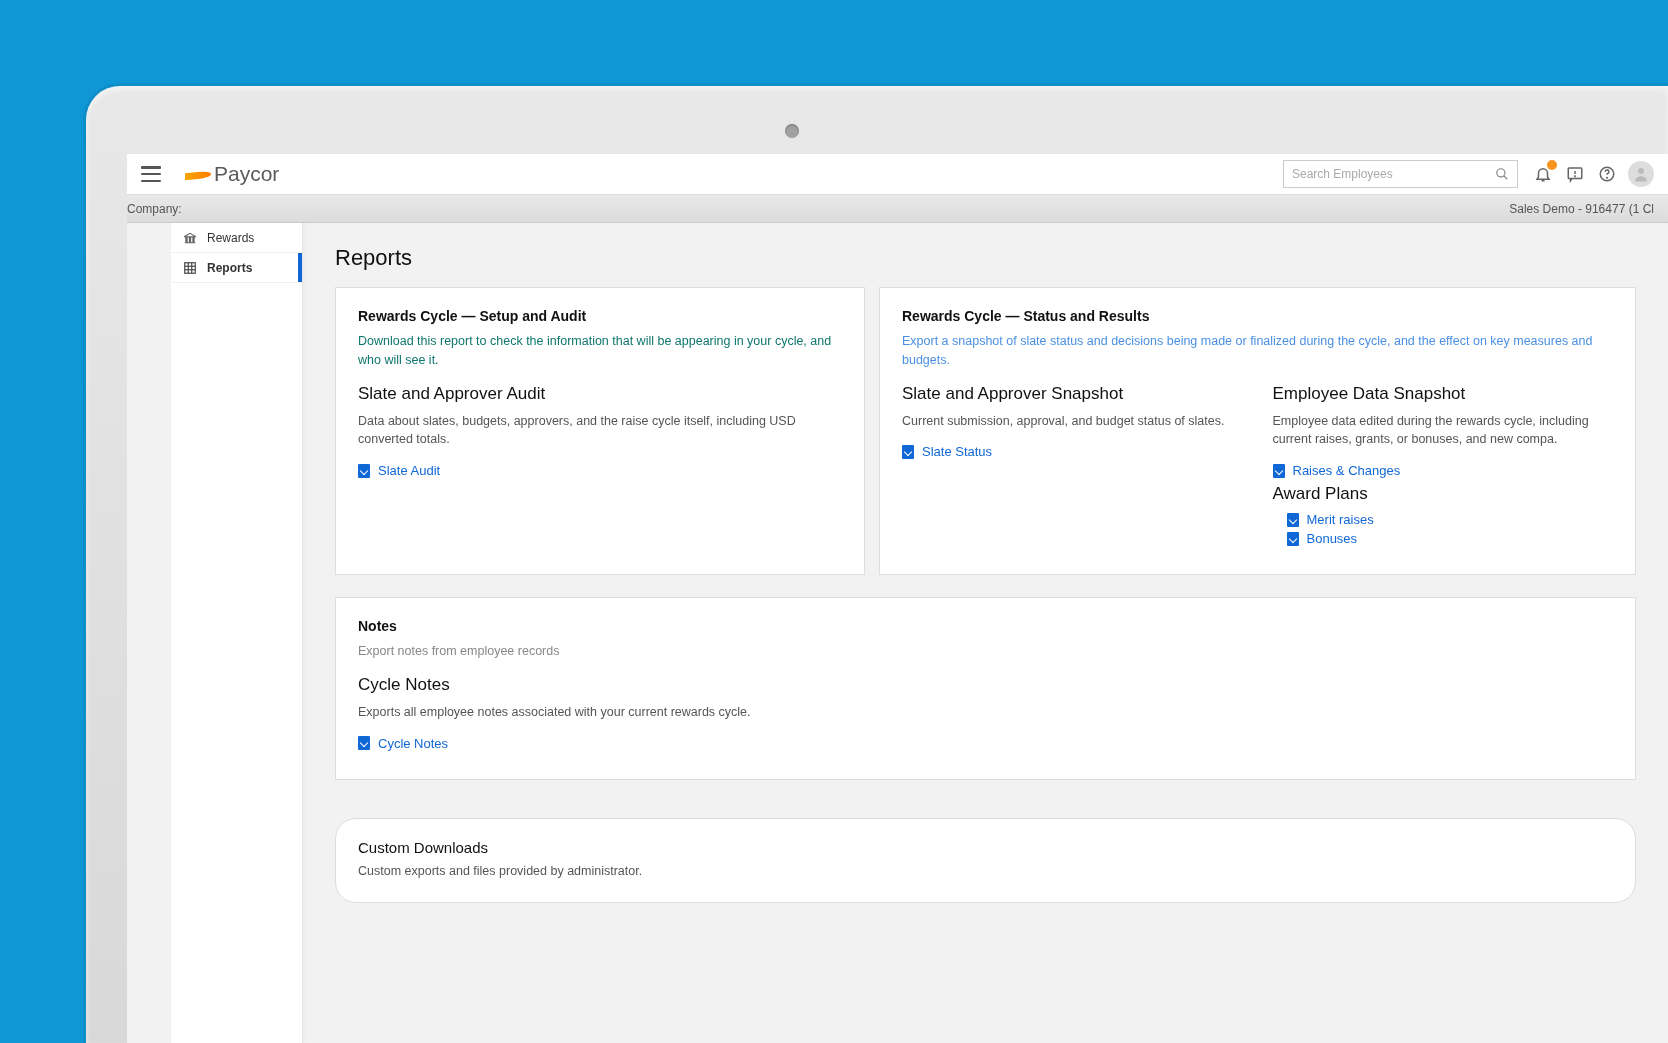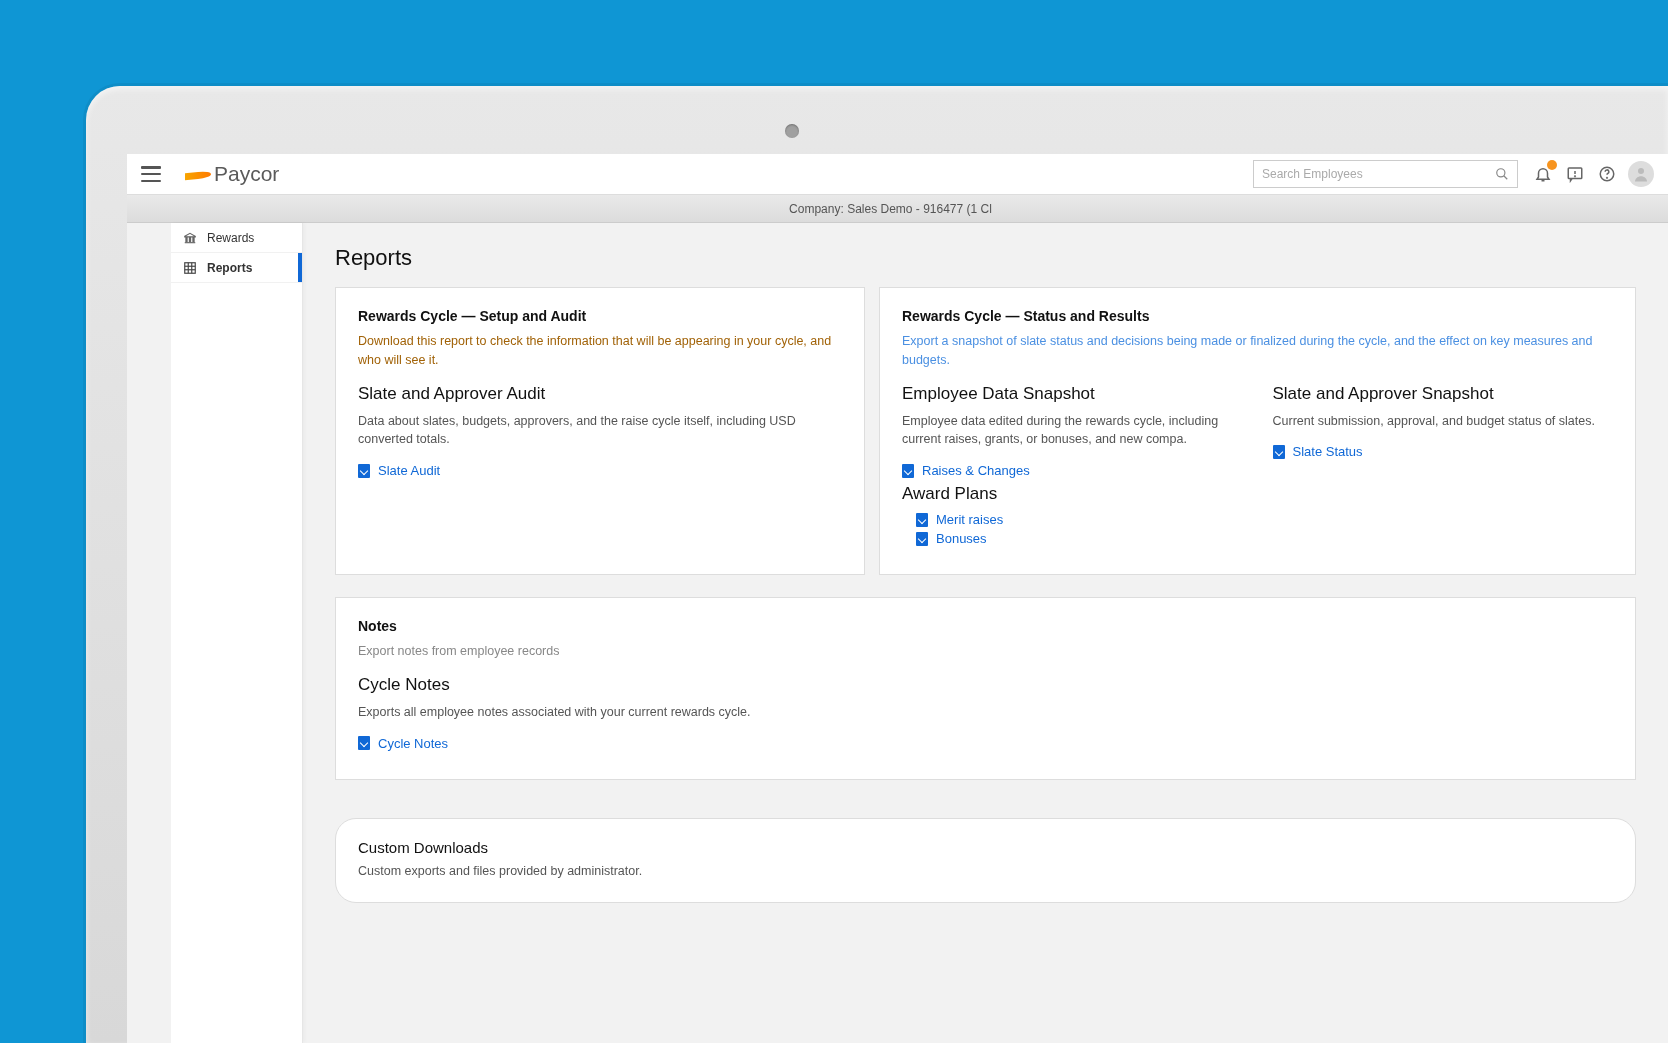--- a/index.html
+++ b/index.html
@@ -67,21 +67,21 @@
 }
 .logo .swoosh::before {
   content: ""; position: absolute; left: 0; top: 4px;
   width: 26px; height: 7px;
   background: linear-gradient(90deg, #f7a500, #ff7a00);
   border-radius: 0 50% 50% 0;
   transform: skewY(-6deg);
 }
 .topbar-spacer { flex: 1; }
 .search-box {
-  width: 265px; height: 28px;
+  width: 235px; height: 28px;
   border: 1px solid #ccc;
   display: flex; align-items: center;
   padding: 0 8px;
   font-size: 12px;
   color: #999;
   background: #fff;
 }
 .search-box input {
   flex: 1; border: none; outline: none; font-size: 12px;
   color: #333; background: transparent;
@@ -96,21 +96,21 @@
 }
 .avatar {
   width: 26px; height: 26px; border-radius: 50%;
   background: #ddd; display: flex; align-items: center; justify-content: center;
 }
 
 .subbar {
   height: 28px;
   background: linear-gradient(#e9e9e9, #dcdcdc);
   border-bottom: 1px solid #ccc;
-  display: flex; justify-content: center; align-items: center;
+  display: flex; justify-content: space-between; align-items: center;
   padding-right: 14px;
   font-size: 12px; color: #555;
 }
 
 .body-wrap { display: flex; height: calc(100% - 69px); }
 .sidenav {
   width: 132px; background: #fff; border-right: 1px solid #e6e6e6;
   box-shadow: 2px 0 4px rgba(0,0,0,0.03);
   margin-left: 44px;
 }
@@ -139,21 +139,21 @@
 .card {
   background: #fff; border: 1px solid #ddd;
   flex: 1;
   padding: 20px 22px 24px;
 }
 .card-wide { flex-basis: 530px; flex-grow: 0; flex-shrink: 0; }
 .card h3 {
   font-size: 14px; font-weight: 700; color: #111; margin-bottom: 8px;
 }
 .card .teal-desc {
-  font-size: 12.5px; color: #a16207; line-height: 1.5; margin-bottom: 14px;
+  font-size: 12.5px; color: #0f766e; line-height: 1.5; margin-bottom: 14px;
 }
 .card .blue-desc {
   font-size: 12.5px; color: #4b90e2; line-height: 1.5; margin-bottom: 14px;
 }
 .card .grey-desc {
   font-size: 12.5px; color: #888; line-height: 1.5; margin-bottom: 14px;
 }
 .cols { display: flex; gap: 30px; }
 .col { flex: 1; }
 .col h4, .section h4 {
@@ -294,20 +294,28 @@
                   <span>Slate Audit</span>
                 </div>
               </div>
             </div>
           </div>
 
           <div class="card">
             <h3>Rewards Cycle — Status and Results</h3>
             <p class="blue-desc">Export a snapshot of slate status and decisions being made or finalized during the cycle, and the effect on key measures and budgets.</p>
             <div class="cols">
+              <div class="col">
+                <h4>Slate and Approver Snapshot</h4>
+                <p>Current submission, approval, and budget status of slates.</p>
+                <div class="link-row">
+                  <span class="doc-ic"></span>
+                  <span>Slate Status</span>
+                </div>
+              </div>
               <div class="col">
                 <h4>Employee Data Snapshot</h4>
                 <p>Employee data edited during the rewards cycle, including current raises, grants, or bonuses, and new compa.</p>
                 <div class="link-row">
                   <span class="doc-ic"></span>
                   <span>Raises &amp; Changes</span>
                 </div>
                 <div class="section">
                   <h4>Award Plans</h4>
                   <div class="sublinks">
@@ -315,28 +323,20 @@
                       <span class="doc-ic"></span>
                       <span>Merit raises</span>
                     </div>
                     <div class="link-row">
                       <span class="doc-ic"></span>
                       <span>Bonuses</span>
                     </div>
                   </div>
                 </div>
               </div>
-              <div class="col">
-                <h4>Slate and Approver Snapshot</h4>
-                <p>Current submission, approval, and budget status of slates.</p>
-                <div class="link-row">
-                  <span class="doc-ic"></span>
-                  <span>Slate Status</span>
-                </div>
-              </div>
             </div>
           </div>
         </div>
 
         <div class="card card-wide" style="margin-bottom:38px;">
           <h3>Notes</h3>
           <p class="grey-desc">Export notes from employee records</p>
           <div class="section">
             <h4>Cycle Notes</h4>
             <p>Exports all employee notes associated with your current rewards cycle.</p>

